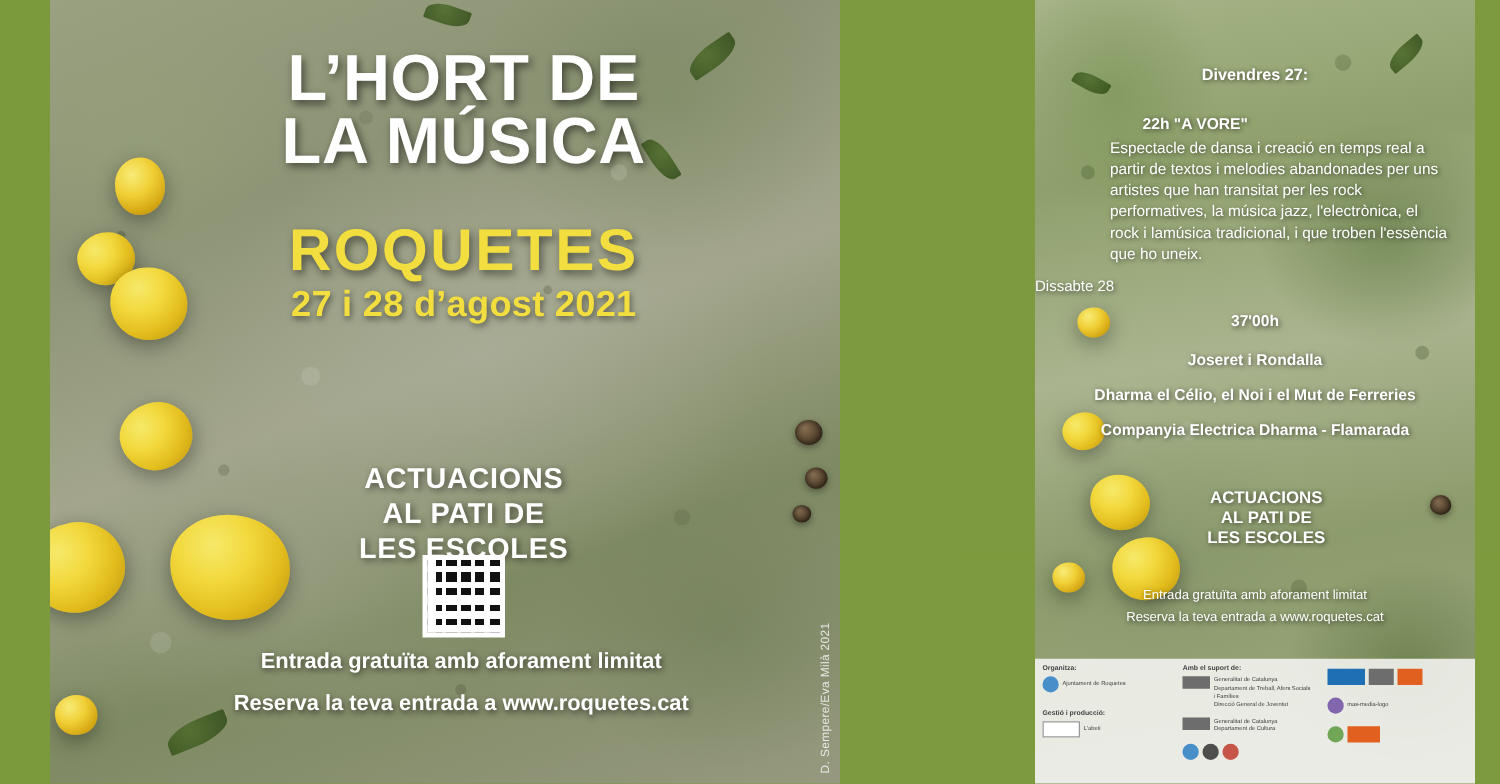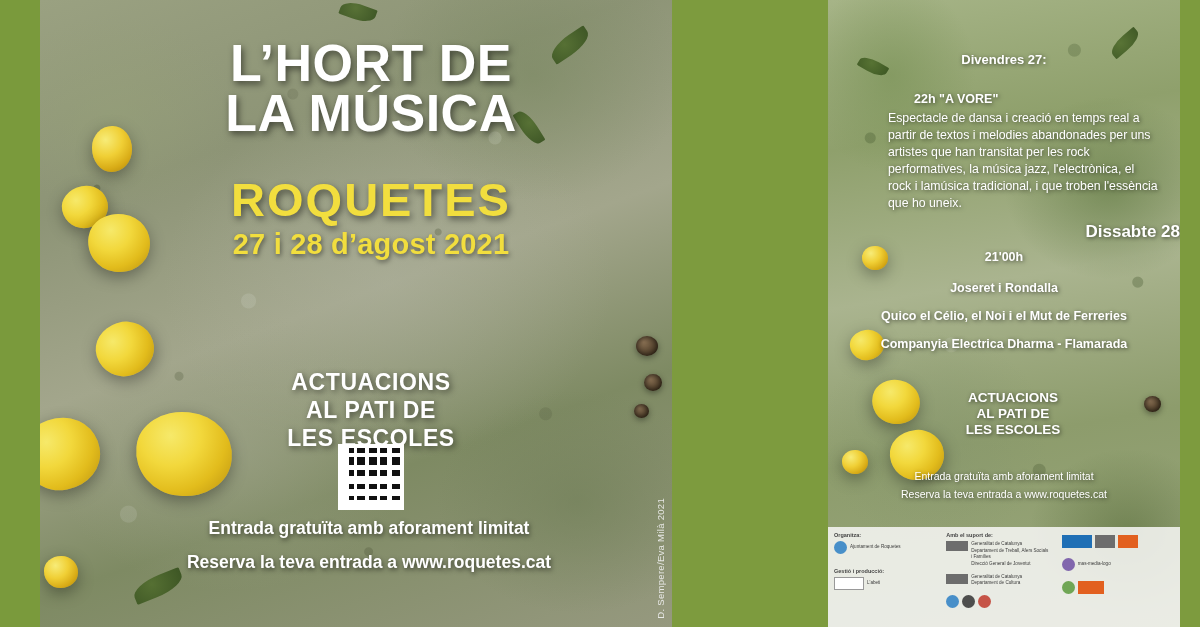--- a/index.html
+++ b/index.html
@@ -203,22 +203,22 @@
     color: #ffffff; font-weight: bold; font-size: 12.5px;
     text-shadow: 1px 1px 4px rgba(0,0,0,0.6);
   }
   .pr-desc {
     position: absolute; top: 110px; left: 60px; right: 20px;
     color: #ffffff; font-size: 12.3px; line-height: 1.38;
     text-shadow: 1px 1px 4px rgba(0,0,0,0.6);
   }
   .pr-day2 {
     position: absolute; top: 222px; left: 0; right: 0;
-    text-align: right;
-    color: #ffffff; font-weight: bold; font-size: 17px;
+    text-align: left;
+    color: #ffffff; font-weight: normal; font-size: 12px;
     text-shadow: 1px 1px 4px rgba(0,0,0,0.6);
   }
   .pr-time2 {
     position: absolute; top: 250px; left: 0; right: 0;
     text-align: center;
     color: #ffffff; font-weight: bold; font-size: 12.5px;
     text-shadow: 1px 1px 4px rgba(0,0,0,0.6);
   }
   .pr-act {
     position: absolute; left: 0; right: 0;
@@ -341,24 +341,24 @@
       <div class="snail" style="left:316px; top:396px; width:17px; height:16px;"></div>
       <div class="leaf" style="left:280px; top:36px; width:34px; height:14px; transform:rotate(-40deg);"></div>
       <div class="leaf" style="left:30px; top:60px; width:30px; height:13px; transform:rotate(30deg);"></div>
 
       <div class="pr-content">
         <div class="pr-day1">Divendres 27:</div>
         <div class="pr-showtime">22h "A VORE"</div>
         <div class="pr-desc">Espectacle de dansa i creació en temps real a partir de textos i melodies abandonades per uns artistes que han transitat per les rock performatives, la música jazz, l'electrònica, el rock i lamúsica tradicional, i que troben l'essència que ho uneix.</div>
 
         <div class="pr-day2">Dissabte 28</div>
-        <div class="pr-time2">21'00h</div>
+        <div class="pr-time2">37'00h</div>
 
         <div class="pr-act a1">Joseret i Rondalla</div>
-        <div class="pr-act a2">Quico el Célio, el Noi i el Mut de Ferreries</div>
+        <div class="pr-act a2">Dharma el Célio, el Noi i el Mut de Ferreries</div>
         <div class="pr-act a3">Companyia Electrica Dharma - Flamarada</div>
 
         <div class="pr-venue">
           <div>ACTUACIONS</div>
           <div>AL PATI DE</div>
           <div>LES ESCOLES</div>
         </div>
 
         <div class="pr-free">Entrada gratuïta amb aforament limitat</div>
         <div class="pr-book">Reserva la teva entrada a www.roquetes.cat</div>

